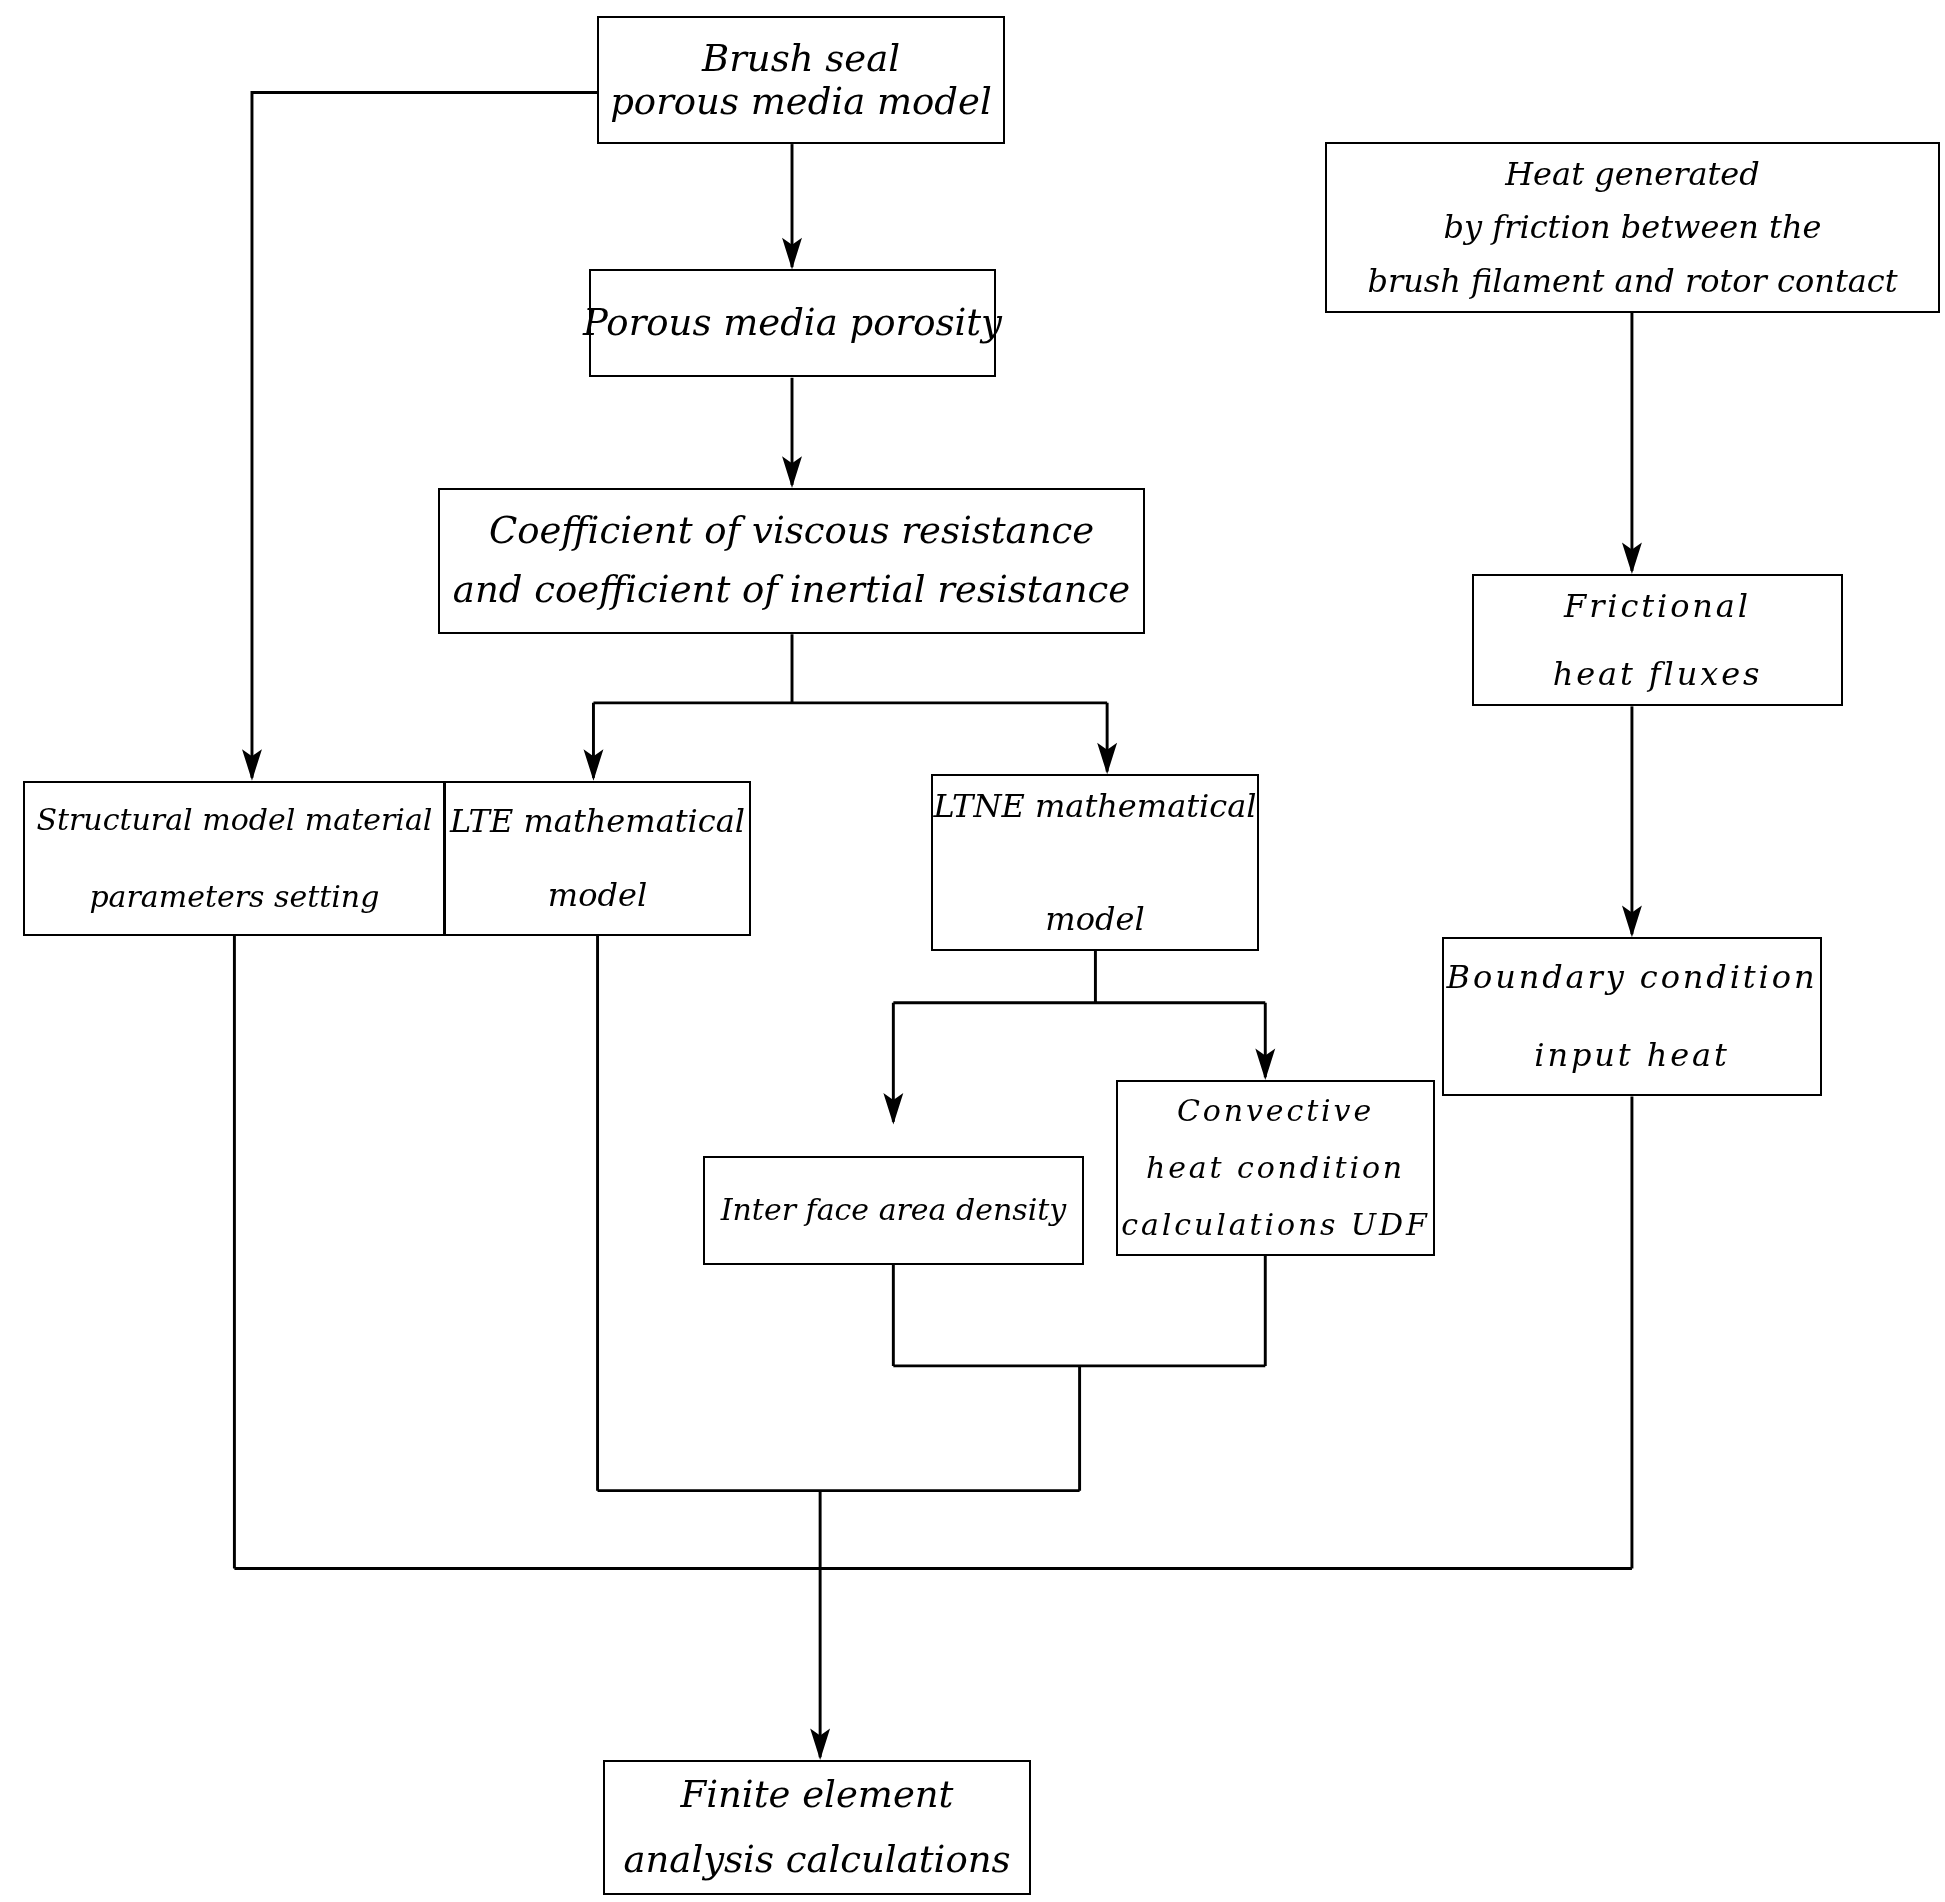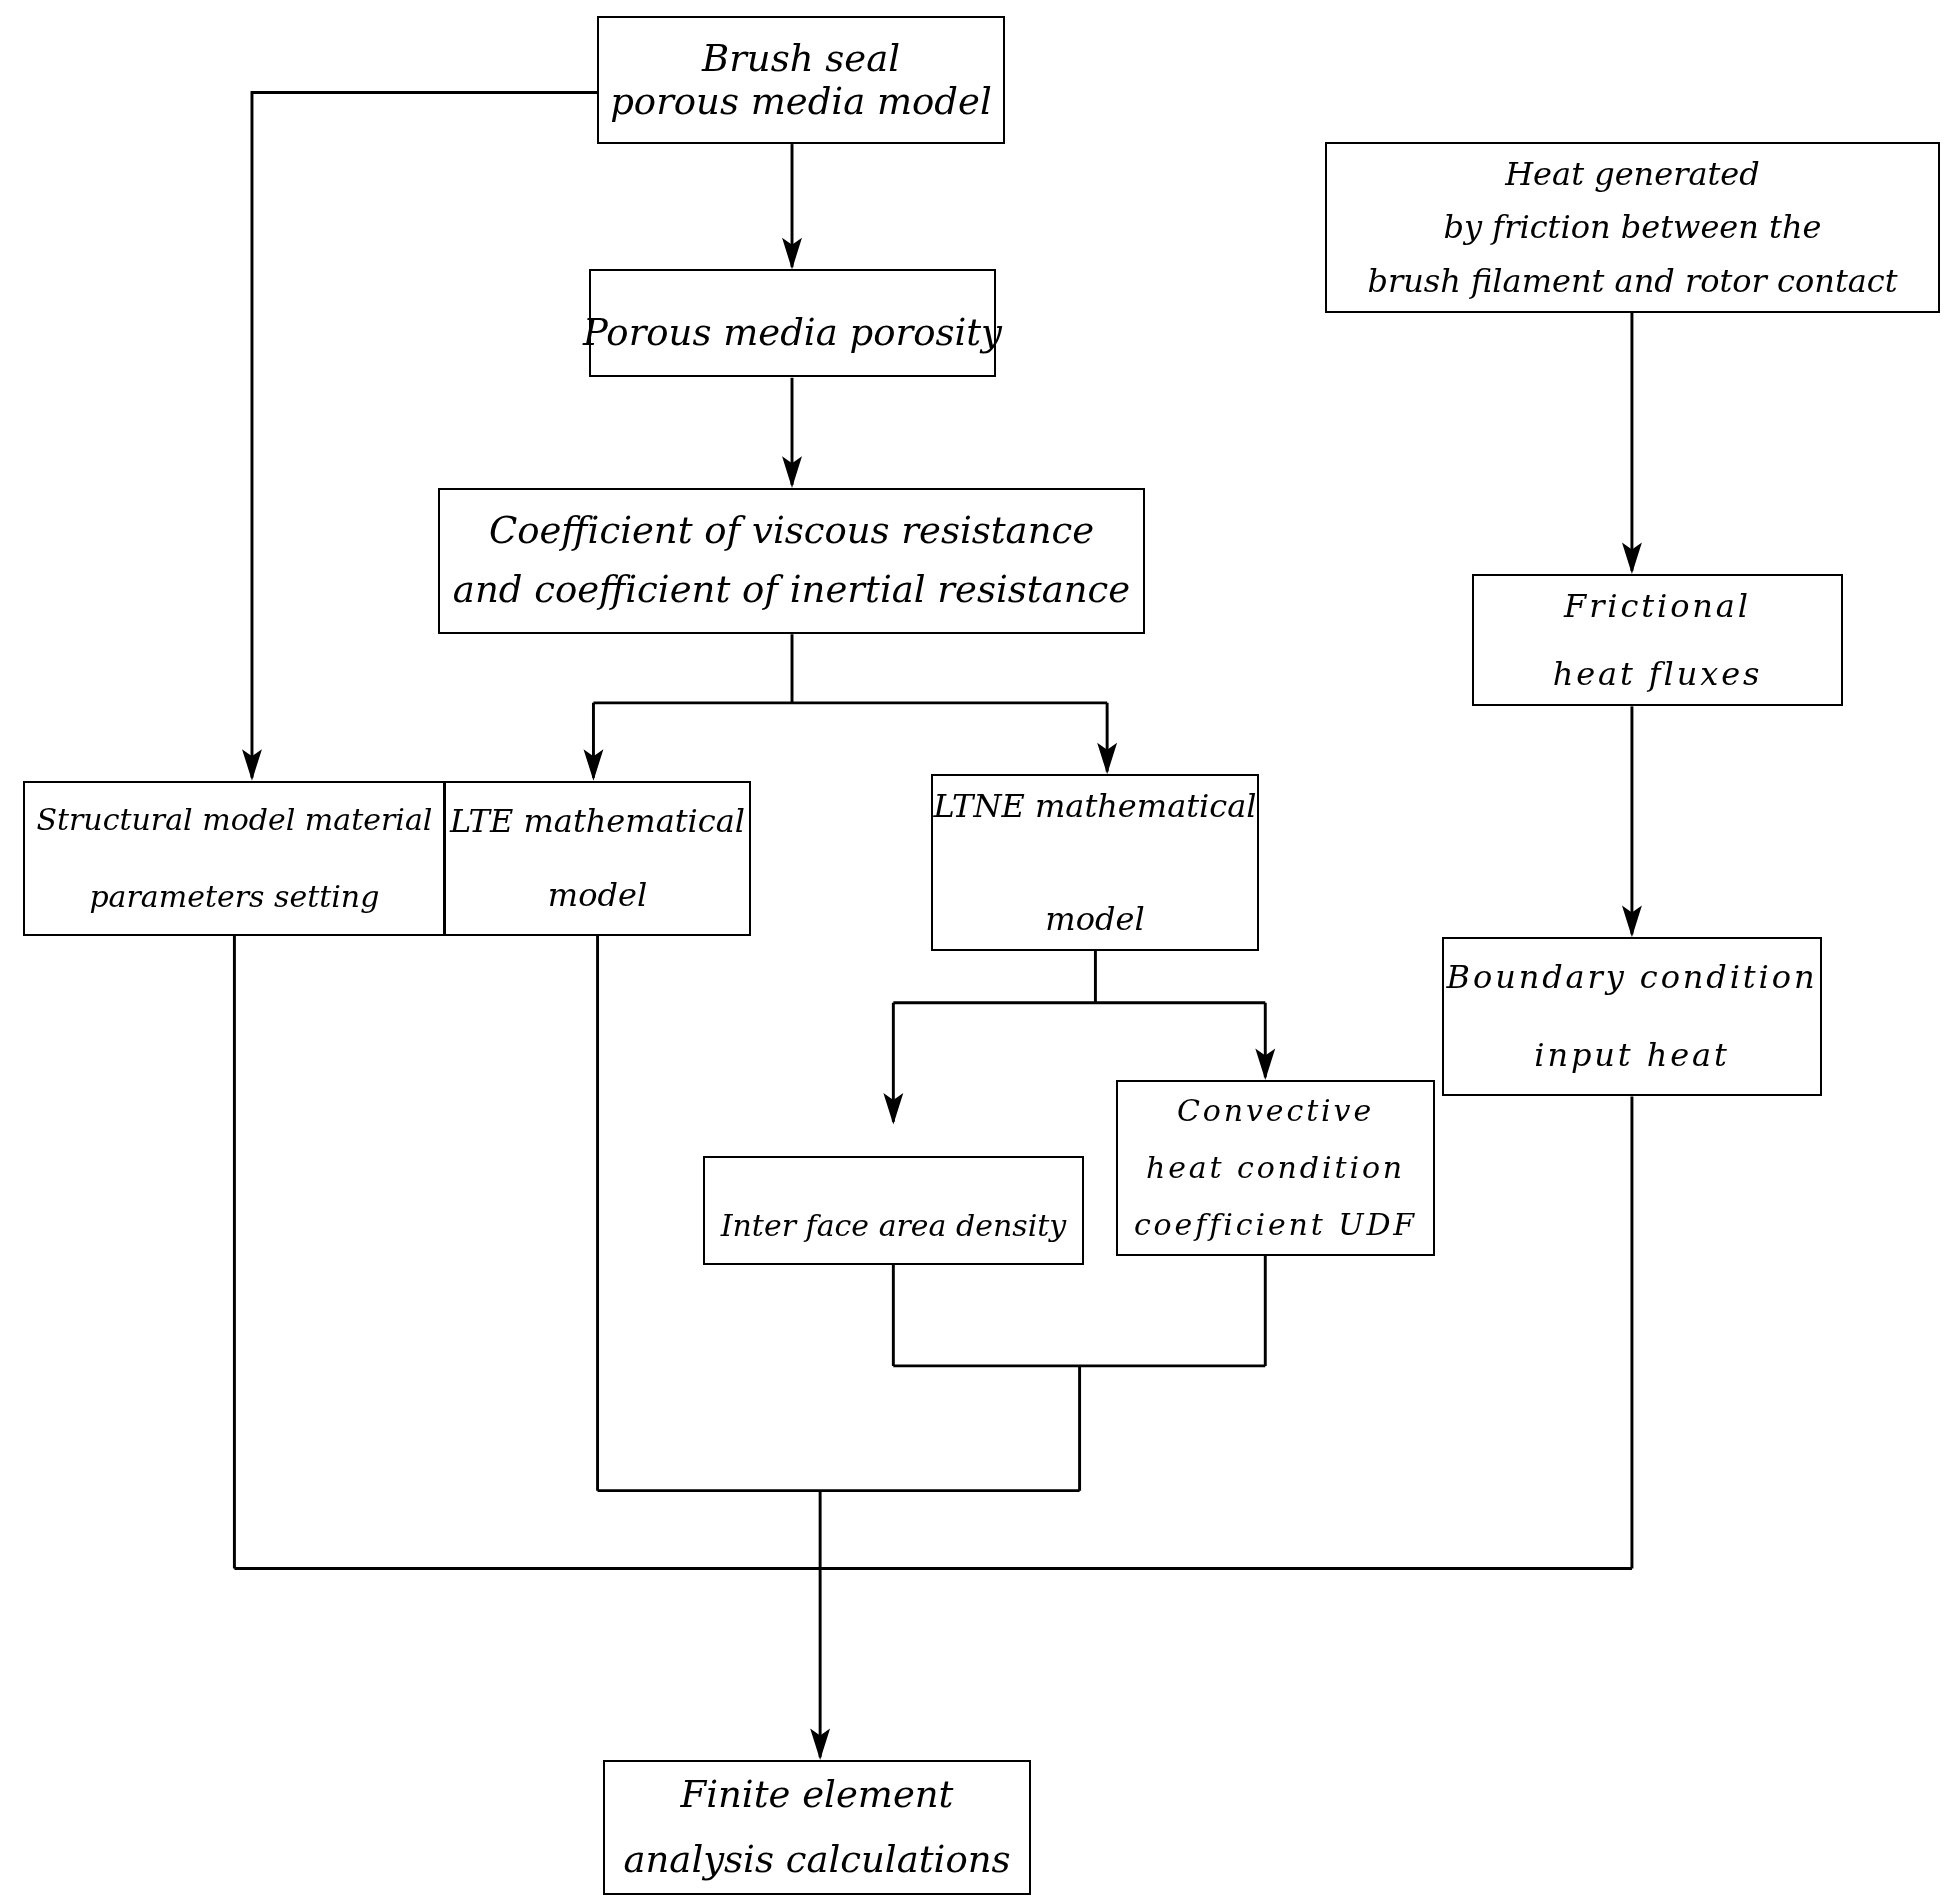--- a/index.html
+++ b/index.html
@@ -22,21 +22,21 @@
     flex-direction:column;
     align-items:center;
     justify-content:space-between;
     text-align:center;
     font-size:37px;
     line-height:1.15;
     white-space:nowrap;
     padding:20px 5.9px;
     z-index:2;
   }
-  .box.single{justify-content:flex-end;}
+  .box.single{justify-content:center;}
   .box.pad-sm{padding:11.7px 5.9px;}
   .fs52{font-size:30px;}
   .fs54{font-size:32px;}
   .ls{letter-spacing:2.9px;}
   .ln{display:block;}
 </style>
 </head>
 <body>
 
 <div class="canvas">
@@ -125,21 +125,21 @@
     <span class="ln">input heat</span>
   </div>
 
   <div class="box single fs52" style="left:703px;top:1124px;width:381px;height:109px;margin-top:32px;">
     <span class="ln">Inter face area density</span>
   </div>
 
   <div class="box fs52 ls pad-sm" style="left:1116px;top:1080px;width:319px;height:176px;gap:20px;">
     <span class="ln">Convective</span>
     <span class="ln">heat condition</span>
-    <span class="ln">coefficient UDF</span>
+    <span class="ln">calculations UDF</span>
   </div>
 
   <div class="box pad-sm" style="left:603px;top:1760px;width:428px;height:135px;">
     <span class="ln">Finite element</span>
     <span class="ln">analysis calculations</span>
   </div>
 
 </div>
 
 

